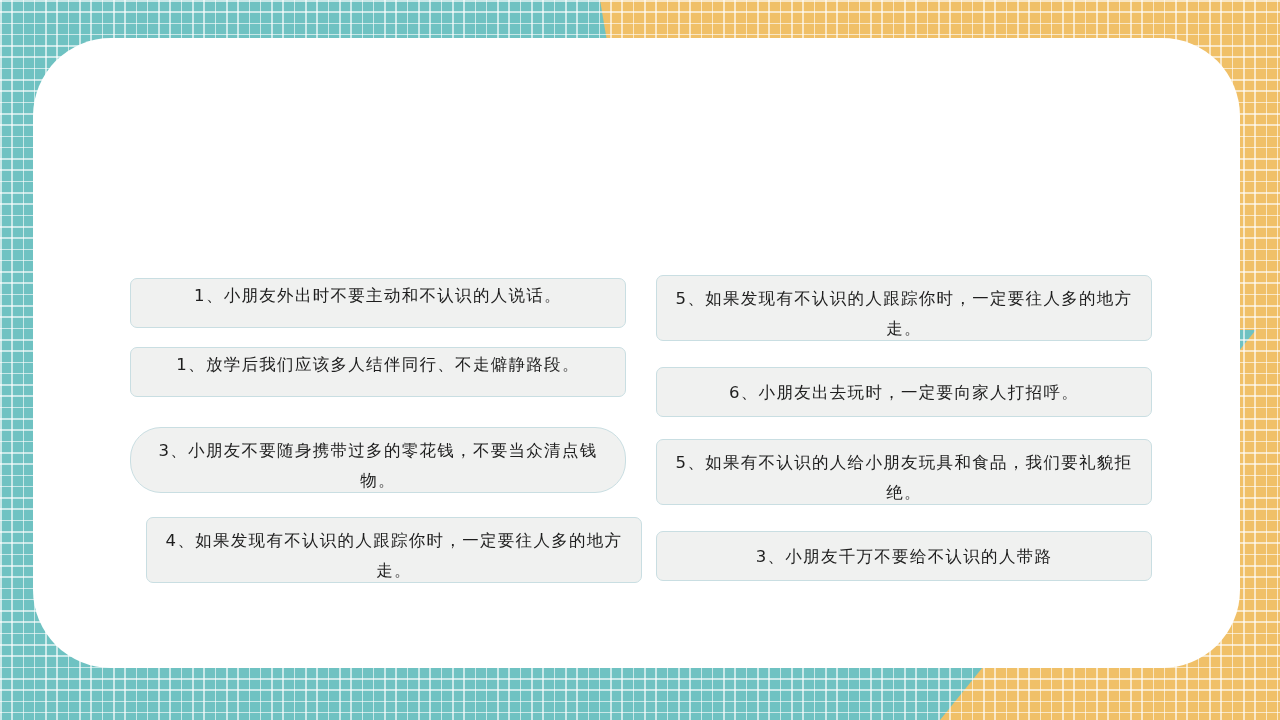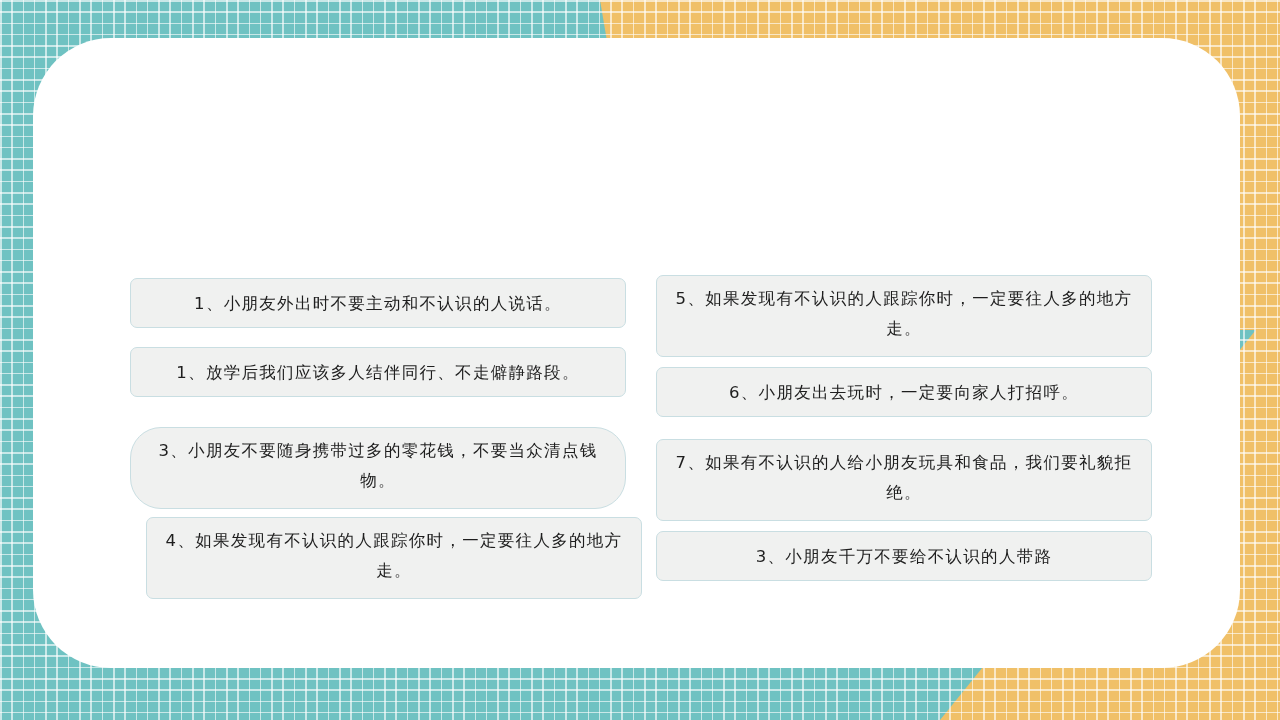--- a/index.html
+++ b/index.html
@@ -121,25 +121,25 @@
     line-height:30px;
     letter-spacing:1.3px;
     text-align:center;
     padding:0 14px;
     word-break:break-all;
   }
   
   .tip-box.h1 { height:50px; }
   .tip-box.h1 .tip-text { padding-top:10px; }
   
-  .tip-box.h2 { height:82px; }
+  .tip-box.h2 { height:66px; }
   .tip-box.h2 .tip-text { padding-top:8px; }
   
   .tip-box.ovf { height:50px; }
-  .tip-box.ovf .tip-text { padding-top:10px; }
+  .tip-box.ovf .tip-text { padding-top:2px; }
 
   
   #tip-1 { top:0px; }
   #tip-2 { top:69px; }
   #tip-3 { top:149px;border-radius:31px; }
   #tip-4 { top:239px;margin-left:16px; }
   
   #tip-5 { top:-3px; }
   #tip-6 { top:89px; }
   #tip-7 { top:161px; }
@@ -217,20 +217,20 @@
   </div>
 
   <div class="tip-col" id="tip-col-right">
     <div class="tip-box h2" id="tip-5">
       <div class="tip-text">5、如果发现有不认识的人跟踪你时，一定要往人多的地方走。</div>
     </div>
     <div class="tip-box h1" id="tip-6">
       <div class="tip-text">6、小朋友出去玩时，一定要向家人打招呼。</div>
     </div>
     <div class="tip-box h2" id="tip-7">
-      <div class="tip-text">7、如果有不认识的人给小朋友玩具和食品，我们要礼貌拒绝。</div>
+      <div class="tip-text">5、如果有不认识的人给小朋友玩具和食品，我们要礼貌拒绝。</div>
     </div>
     <div class="tip-box h1" id="tip-8">
       <div class="tip-text">3、小朋友千万不要给不认识的人带路</div>
     </div>
   </div>
 
 </div>
 
 </body></html>

